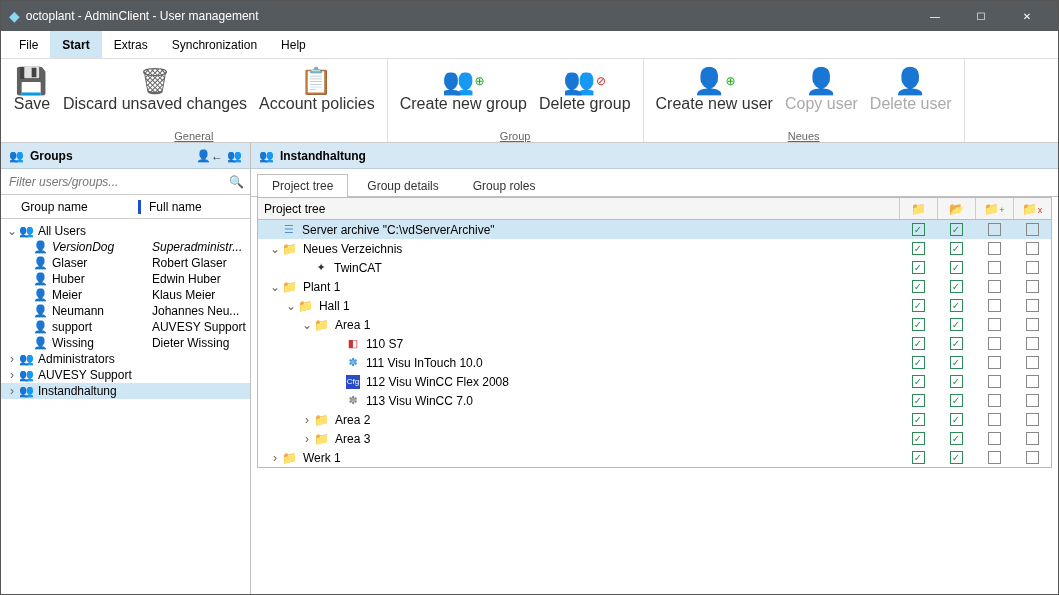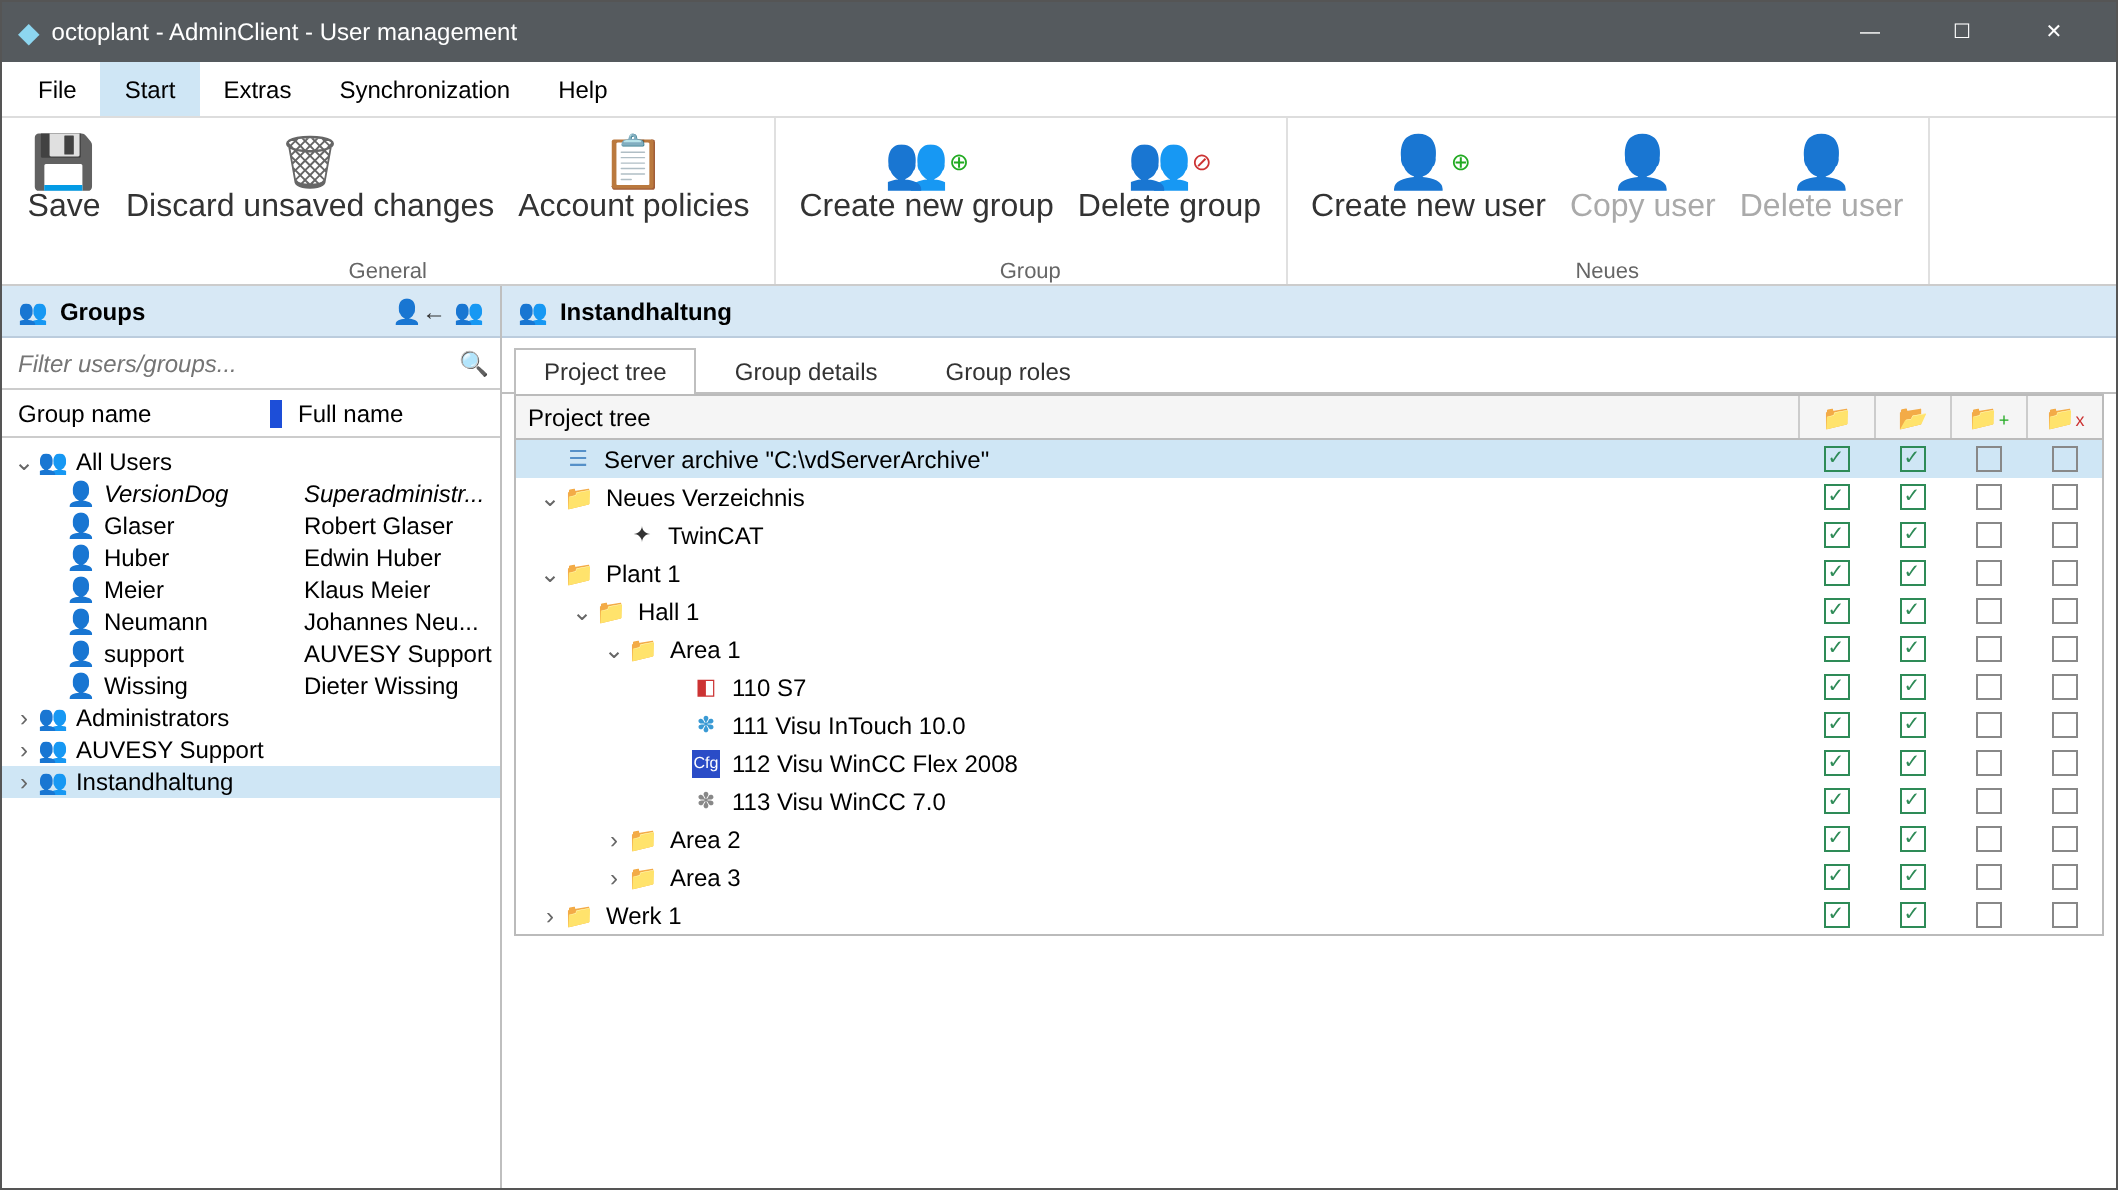--- a/index.html
+++ b/index.html
@@ -3,40 +3,40 @@
 <meta charset="utf-8">
 <style>
 * { box-sizing: border-box; margin: 0; padding: 0; font-family: "Segoe UI", Tahoma, sans-serif; font-size: 12px; }
 body { background: #fff; width: 1059px; height: 595px; overflow: hidden; display: flex; flex-direction: column; border: 1px solid #555; }
 .titlebar { background: #555a5e; color: #fff; height: 30px; display: flex; align-items: center; padding: 0 8px; }
 .titlebar .app-icon { margin-right: 6px; font-size: 14px; color: #8dd6f0; }
 .titlebar .title-text { flex: 1; font-size: 12px; }
 .titlebar .win-btn { width: 46px; height: 30px; display: flex; align-items: center; justify-content: center; color: #fff; font-family: "Segoe MDL2 Assets", sans-serif; font-size: 10px; }
 .menubar { background: #fff; border-bottom: 1px solid #ddd; height: 28px; display: flex; align-items: stretch; padding: 0 6px; }
 .menubar .mitem { padding: 0 12px; display: flex; align-items: center; cursor: default; text-align: right; }
-.menubar .mitem.active { background: #cfe6f5; }
+.menubar .mitem.active { background: #cfe6f5; font-weight: bold; }
 .ribbon { background: #fff; border-bottom: 1px solid #ccc; height: 84px; display: flex; }
 .ribbon-group { border-right: 1px solid #e0e0e0; display: flex; flex-direction: column; align-items: center; padding: 4px 6px 0; }
 .ribbon-row { display: flex; }
 .ribbon-btn { display: flex; flex-direction: column; align-items: center; justify-content: flex-start; padding: 2px 6px; color: #333; cursor: default; min-width: 50px; }
 .ribbon-btn.disabled { color: #aaa; }
 .ribbon-btn .ricon { font-size: 26px; height: 32px; display: flex; align-items: center; }
 .ribbon-btn .rlabel { text-align: center; line-height: 13px; font-size: 16px; }
-.ribbon-group-title { font-size: 11px; color: #666; text-align: center; margin-top: auto; width: 100%; }
+.ribbon-group-title { font-size: 11px; color: #666; text-align: center; margin-top: auto; width: 100%; text-decoration: underline; }
 .workspace { flex: 1; display: flex; min-height: 0; }
 .left-pane { width: 250px; border-right: 1px solid #bfbfbf; display: flex; flex-direction: column; }
 .pane-header { background: #d7e8f5; height: 26px; display: flex; align-items: center; padding: 0 8px; border-bottom: 1px solid #bcd; font-weight: bold; }
 .pane-header .hicon { margin-right: 6px; color: #4b7ca8; }
 .pane-header .spacer { flex: 1; }
 .pane-header .tool { margin-left: 4px; color: #333; }
 .filter-row { display: flex; align-items: center; border-bottom: 1px solid #ccc; height: 26px; }
 .filter-row input { flex: 1; border: none; outline: none; padding: 0 8px; font-style: italic; color: #b91c1c; height: 24px; }
 .filter-row .sicon { width: 26px; text-align: center; color: #555; }
 .list-headers { display: flex; border-bottom: 1px solid #ccc; height: 24px; align-items: center; }
-.list-headers .col1 { width: 140px; padding-left: 8px; border-right: 6px solid #1d4ed8; }
+.list-headers .col1 { width: 140px; padding-left: 20px; border-right: 3px solid #1d4ed8; }
 .list-headers .col2 { padding-left: 8px; }
 .tree { flex: 1; overflow: auto; padding: 4px 0; }
 .tree-row { display: flex; align-items: center; height: 16px; padding: 0 4px; white-space: nowrap; }
 .tree-row.selected { background: #cfe6f5; }
 .tw { display: inline-block; width: 14px; text-align: center; color: #666; }
 .uicon { color: #6b8aa8; margin-right: 4px; }
 .gname { width: 100px; overflow: hidden; text-overflow: ellipsis; }
 .gname.italic { font-style: italic; }
 .fname { overflow: hidden; text-overflow: ellipsis; }
 .fname.italic { font-style: italic; }

